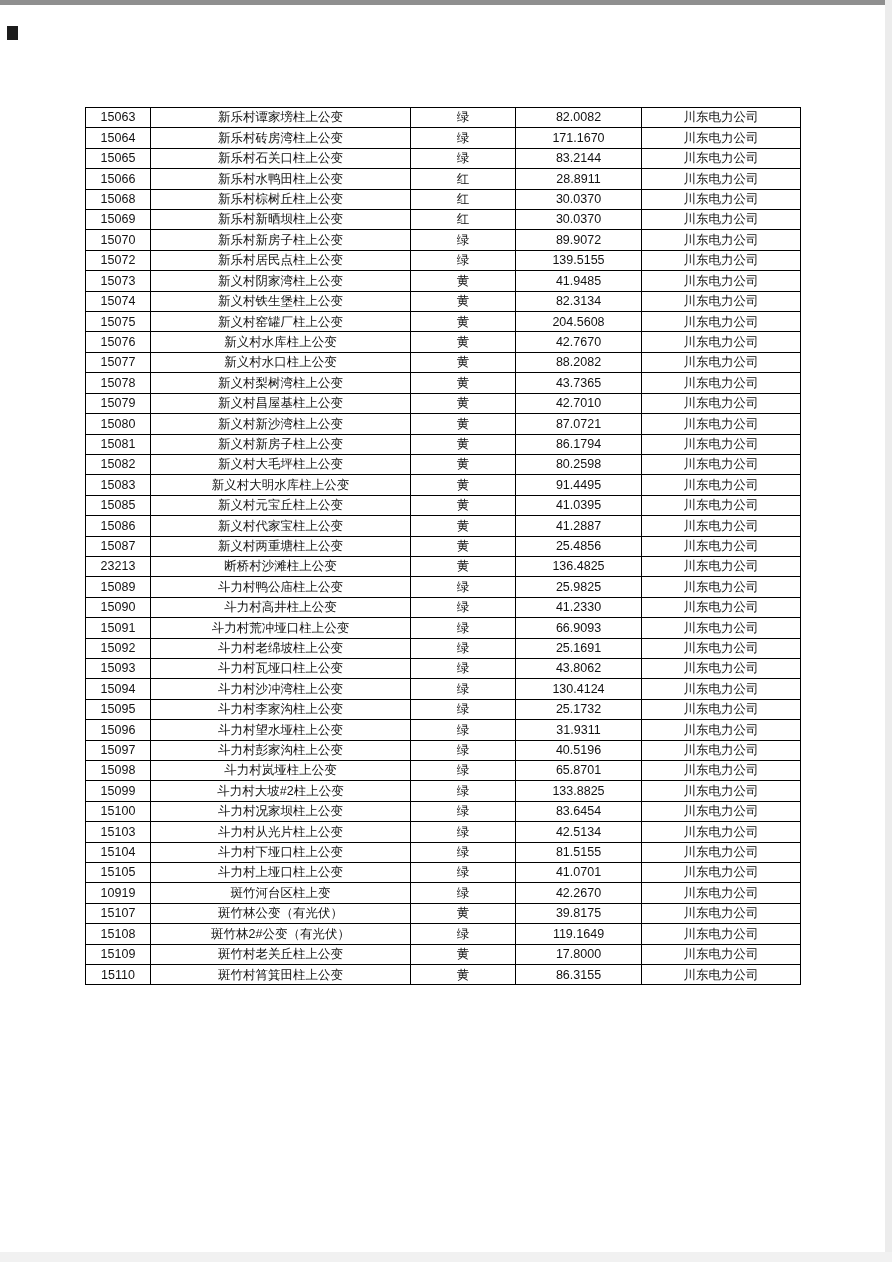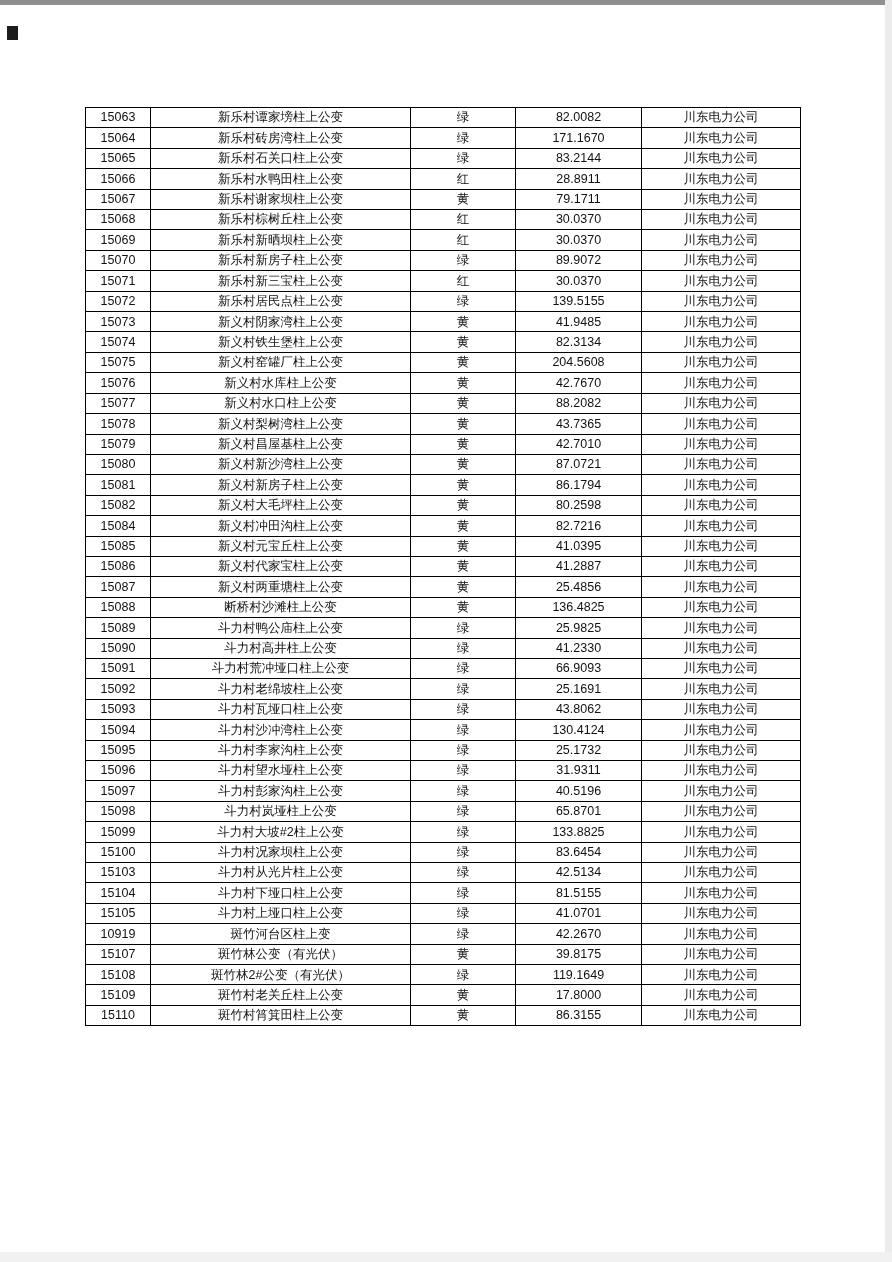--- a/index.html
+++ b/index.html
@@ -99,27 +99,20 @@
     <td>川东电力公司</td>
   </tr>
       <tr>
     <td>15066</td>
     <td>新乐村水鸭田柱上公变</td>
     <td>红</td>
     <td>28.8911</td>
     <td>川东电力公司</td>
   </tr>
       <tr>
-    <td>15067</td>
-    <td>新乐村谢家坝柱上公变</td>
-    <td>黄</td>
-    <td>79.1711</td>
-    <td>川东电力公司</td>
-  </tr>
-      <tr>
     <td>15068</td>
     <td>新乐村棕树丘柱上公变</td>
     <td>红</td>
     <td>30.0370</td>
     <td>川东电力公司</td>
   </tr>
       <tr>
     <td>15069</td>
     <td>新乐村新晒坝柱上公变</td>
     <td>红</td>
@@ -127,27 +120,20 @@
     <td>川东电力公司</td>
   </tr>
       <tr>
     <td>15070</td>
     <td>新乐村新房子柱上公变</td>
     <td>绿</td>
     <td>89.9072</td>
     <td>川东电力公司</td>
   </tr>
       <tr>
-    <td>15071</td>
-    <td>新乐村新三宝柱上公变</td>
-    <td>红</td>
-    <td>30.0370</td>
-    <td>川东电力公司</td>
-  </tr>
-      <tr>
     <td>15072</td>
     <td>新乐村居民点柱上公变</td>
     <td>绿</td>
     <td>139.5155</td>
     <td>川东电力公司</td>
   </tr>
       <tr>
     <td>15073</td>
     <td>新义村阴家湾柱上公变</td>
     <td>黄</td>
@@ -211,24 +197,24 @@
     <td>川东电力公司</td>
   </tr>
       <tr>
     <td>15082</td>
     <td>新义村大毛坪柱上公变</td>
     <td>黄</td>
     <td>80.2598</td>
     <td>川东电力公司</td>
   </tr>
       <tr>
-    <td>15084</td>
-    <td>新义村冲田沟柱上公变</td>
-    <td>黄</td>
-    <td>82.7216</td>
+    <td>15083</td>
+    <td>新义村大明水库柱上公变</td>
+    <td>黄</td>
+    <td>91.4495</td>
     <td>川东电力公司</td>
   </tr>
       <tr>
     <td>15085</td>
     <td>新义村元宝丘柱上公变</td>
     <td>黄</td>
     <td>41.0395</td>
     <td>川东电力公司</td>
   </tr>
       <tr>
@@ -239,21 +225,21 @@
     <td>川东电力公司</td>
   </tr>
       <tr>
     <td>15087</td>
     <td>新义村两重塘柱上公变</td>
     <td>黄</td>
     <td>25.4856</td>
     <td>川东电力公司</td>
   </tr>
       <tr>
-    <td>15088</td>
+    <td>23213</td>
     <td>断桥村沙滩柱上公变</td>
     <td>黄</td>
     <td>136.4825</td>
     <td>川东电力公司</td>
   </tr>
       <tr>
     <td>15089</td>
     <td>斗力村鸭公庙柱上公变</td>
     <td>绿</td>
     <td>25.9825</td>

